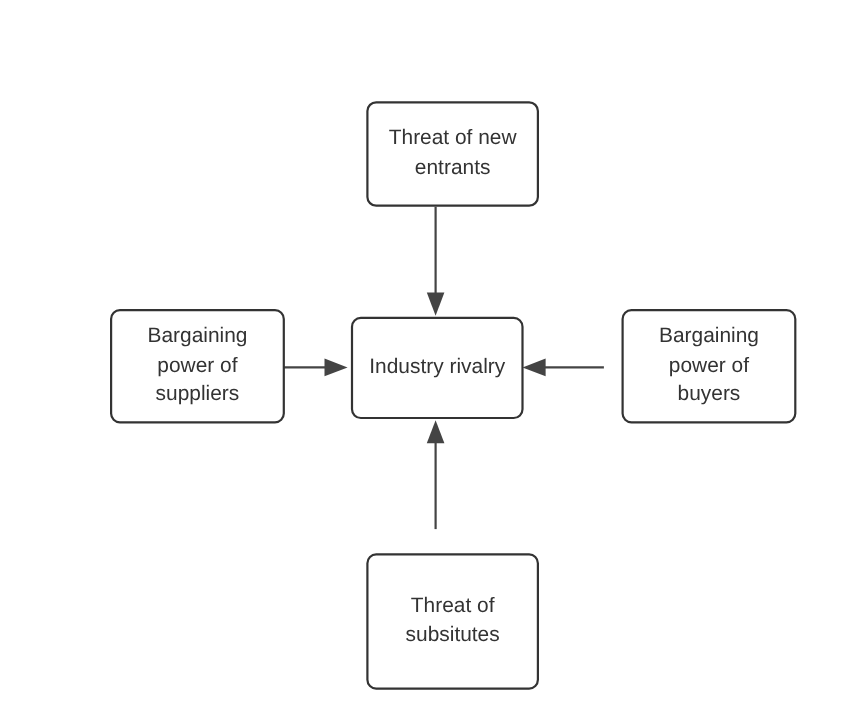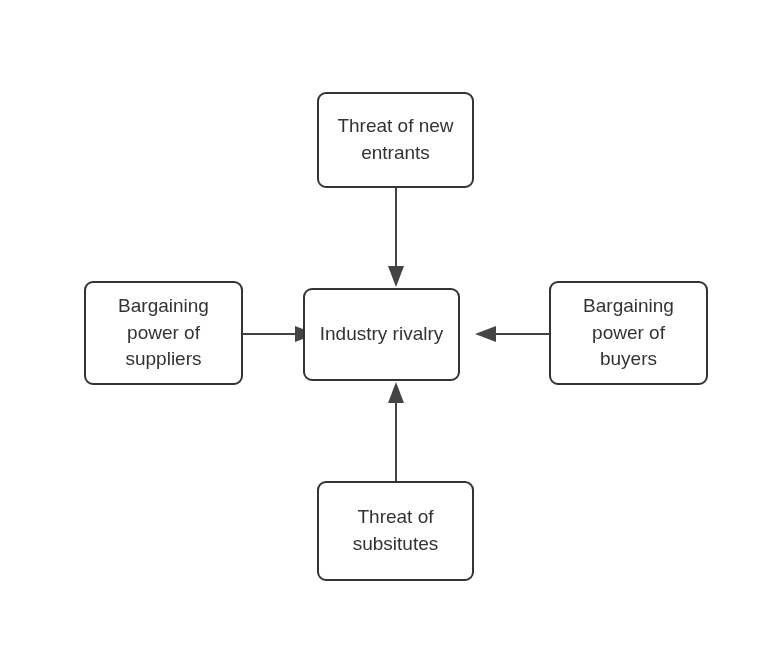--- a/index.html
+++ b/index.html
@@ -35,20 +35,21 @@
     display: flex;
     align-items: center;
     justify-content: center;
     text-align: center;
     color: #333333;
     font-size: 19px;
     line-height: 1.42;
     font-family: "Liberation Sans", sans-serif;
     white-space: pre-line;
     padding: 4px 8px;
+    margin-left: 16px;
   }
   #node-threat-new-entrants {
     left: 317px;
     top: 92px;
     width: 157px;
     height: 96px;
   }
   #node-bargaining-power-suppliers {
     left: 84px;
     top: 281px;
@@ -62,23 +63,23 @@
     height: 93px;
   }
   #node-bargaining-power-buyers {
     left: 549px;
     top: 281px;
     width: 159px;
     height: 104px;
   }
   #node-threat-substitutes {
     left: 317px;
-    top: 481px;
+    top: 503px;
     width: 157px;
-    height: 100px;
+    height: 124px;
   }
 </style>
 </head>
 <body>
 
 <div id="canvas">
 
   <svg id="edge-layer" viewBox="0 0 766 659" width="766" height="659" xmlns="http://www.w3.org/2000/svg">
     <g stroke="#444444" stroke-width="2" fill="#444444">
 

